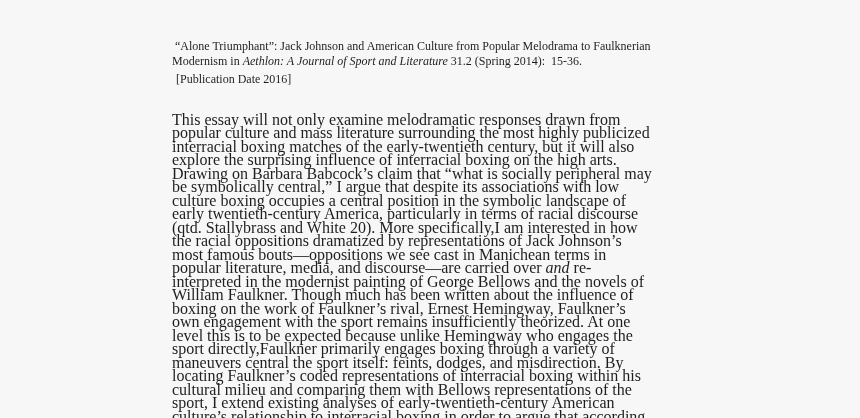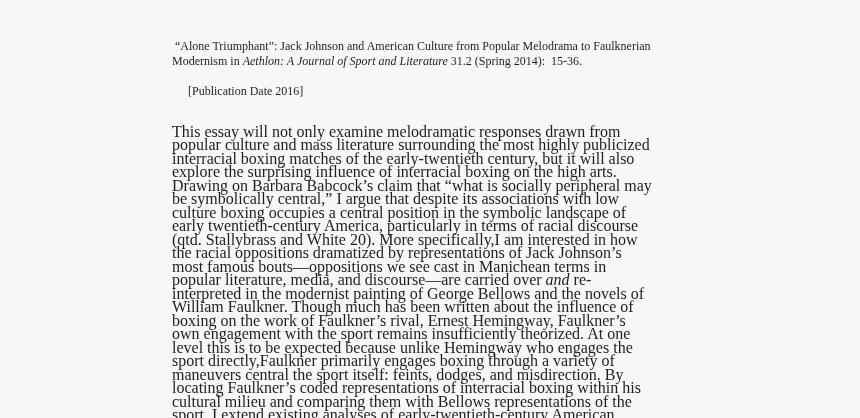--- a/index.html
+++ b/index.html
@@ -20,21 +20,21 @@
     top: 39px;
     width: 482px;
   }
   .citation {
     margin: 0;
     font-size: 12px;
     line-height: 14.5px;
     white-space: pre-wrap;
   }
   .pubnote {
-    margin: 16px;
+    margin: 4px;
     font-size: 12px;
     line-height: 14.5px;
     white-space: pre-wrap;
   }
   .abstract {
     margin: 26px 0 0 0;
     font-size: 16px;
     line-height: 13.5px;
     white-space: pre-wrap;
   }

